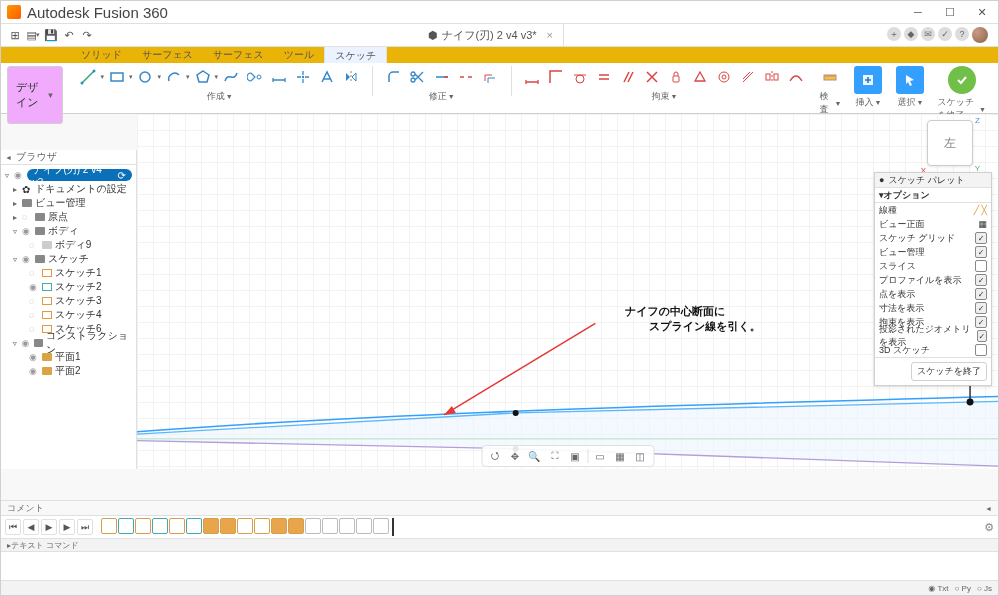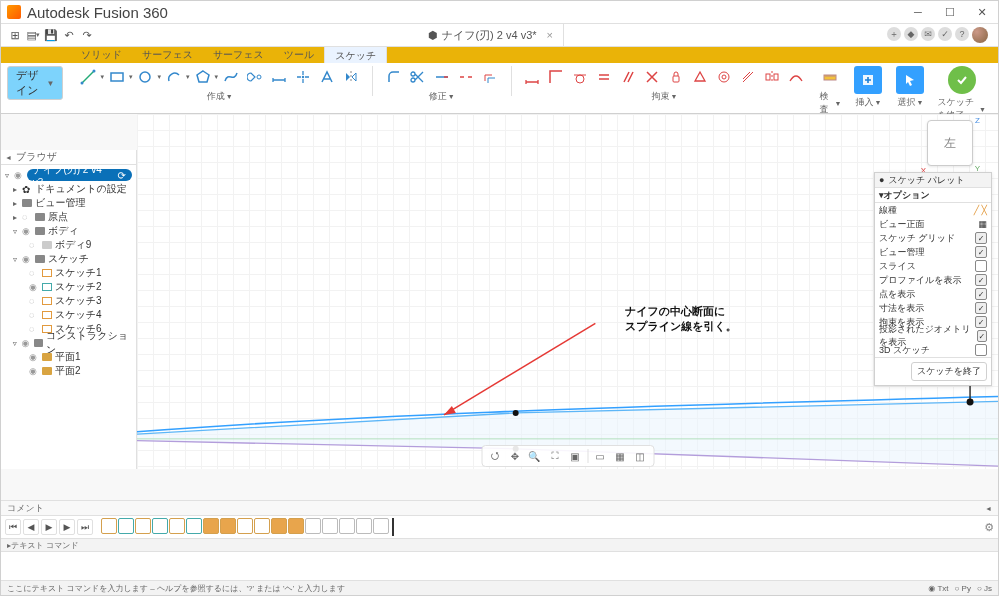--- a/index.html
+++ b/index.html
@@ -41,21 +41,21 @@
   .pill{width:14px;height:14px;border-radius:50%;background:#ddd;display:flex;align-items:center;justify-content:center;font-size:9px;color:#666;}
   .avatar{width:16px;height:16px;border-radius:50%;background:radial-gradient(circle at 30% 30%,#c98,#864);margin-right:4px;}
 
   
   .dtabs{display:flex;align-items:center;height:16px;background:#eab308;font-size:10px;color:#555;padding-left:70px;gap:0;}
   .dtabs .dtab{padding:2px 10px;}
   .dtabs .dtab.active{background:var(--accent-bg);border-top:1px solid var(--border2);border-left:1px solid var(--border2);border-right:1px solid var(--border2);}
 
   
   .ribbon{display:flex;align-items:flex-start;height:44px;background:#fff;border-bottom:1px solid var(--border);padding:3px 6px;}
-  .designbtn{height:24px;border:1px solid var(--border);border-radius:3px;padding:4px 8px;display:flex;align-items:center;gap:4px;background:#7dd3fc;margin-right:8px;font-size:11px;}
+  .designbtn{height:24px;border:1px solid var(--border);border-radius:3px;padding:16px 8px;display:flex;align-items:center;gap:4px;background:#f0abfc;margin-right:8px;font-size:11px;}
   .designbtn .caret{font-size:8px;color:#666;}
   .rgroup{display:flex;flex-direction:column;align-items:center;padding:0 6px;}
   .rtoolrow{display:flex;align-items:center;gap:2px;}
   .ricon{width:22px;height:22px;display:flex;align-items:center;justify-content:center;border-radius:3px;}
   .ricon svg{width:16px;height:16px;}
   .rlabel{font-size:9px;color:#666;margin-top:2px;display:flex;align-items:center;gap:2px;}
   .sep{width:1px;height:30px;background:var(--border2);margin:0 4px;}
   .spacer2{flex:1;}
   .bigbtn{width:28px;height:28px;border-radius:3px;display:flex;align-items:center;justify-content:center;margin:0 1px;}
   .bigbtn.blue{background:var(--accent);}
@@ -536,21 +536,21 @@
         <circle cx="-86" cy="326" r="3.5" fill="#111"></circle>
         <circle cx="380" cy="300" r="3" fill="#111"></circle>
         <circle cx="380" cy="336" r="3" fill="#111"></circle>
         <circle cx="836" cy="289" r="3.5" fill="#111"></circle>
 
         <line x1="460" y1="210" x2="308" y2="302" stroke="#e53935" stroke-width="1.5"></line>
         <polygon points="308,302 316,293 320,300" fill="#e53935"></polygon>
       </svg>
 
       <div class="anno" style="left:488px;top:190px">ナイフの中心断面に</div>
-      <div class="anno" style="left:488px;top:205px">スプライン線を引く。</div>
+      <div class="anno" style="left:512px;top:205px">スプライン線を引く。</div>
 
       <div class="palette">
         <div class="phdr">● <span>スケッチ パレット</span></div>
         <div class="psub">▾ <span>オプション</span></div>
         <div class="prow">
             <span>線種</span>
             <span style="color:#e29a3e">╱ ╳</span>
           </div>
         <div class="prow">
             <span>ビュー正面</span>
@@ -640,21 +640,20 @@
         <div class="titem g"></div>
       <div class="titem g"></div>
       <span style="width:2px;height:18px;background:#333;margin-left:2px"></span>
     </div>
     <div class="tgear">⚙</div>
   </div>
 
   <div class="tcbar">▸ <span>テキスト コマンド</span></div>
   <div class="cmdinput"></div>
   <div class="status">
-    <span>ここにテキスト コマンドを入力します – ヘルプを参照するには、'?' または 'ヘ' と入力します</span>
     <span class="send">
       <span>◉ <span>Txt</span></span>
       <span>○ <span>Py</span></span>
       <span>○ <span>Js</span></span>
     </span>
   </div>
 
 </div>
 
 </body></html>

